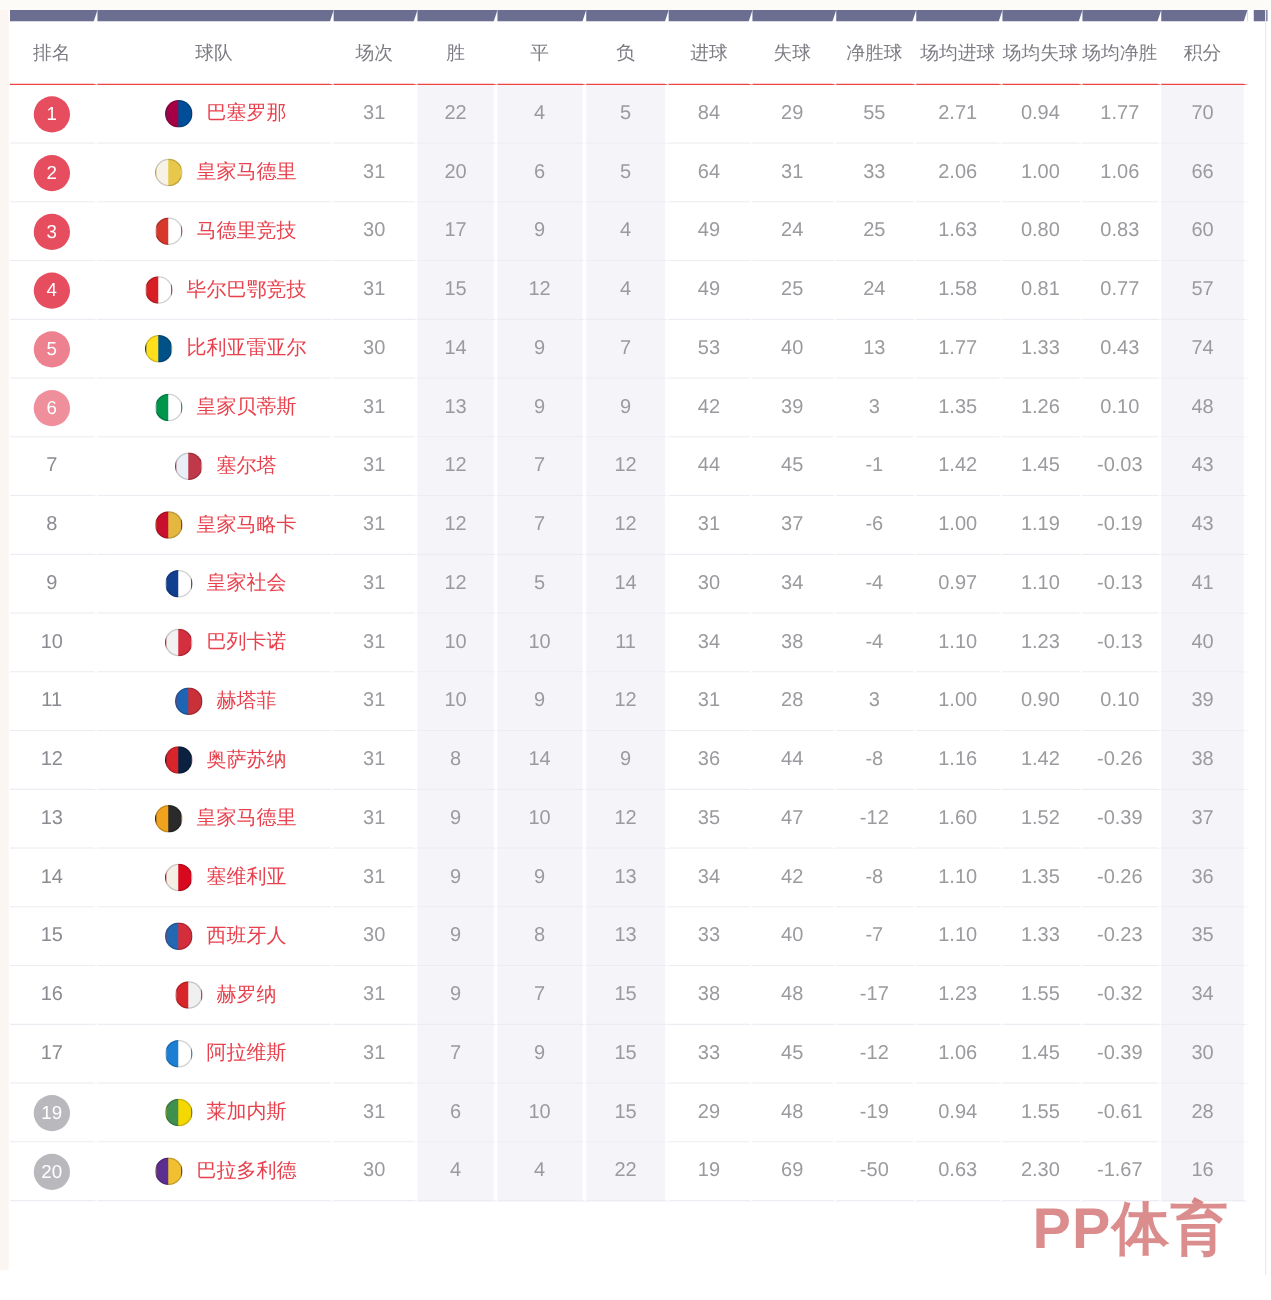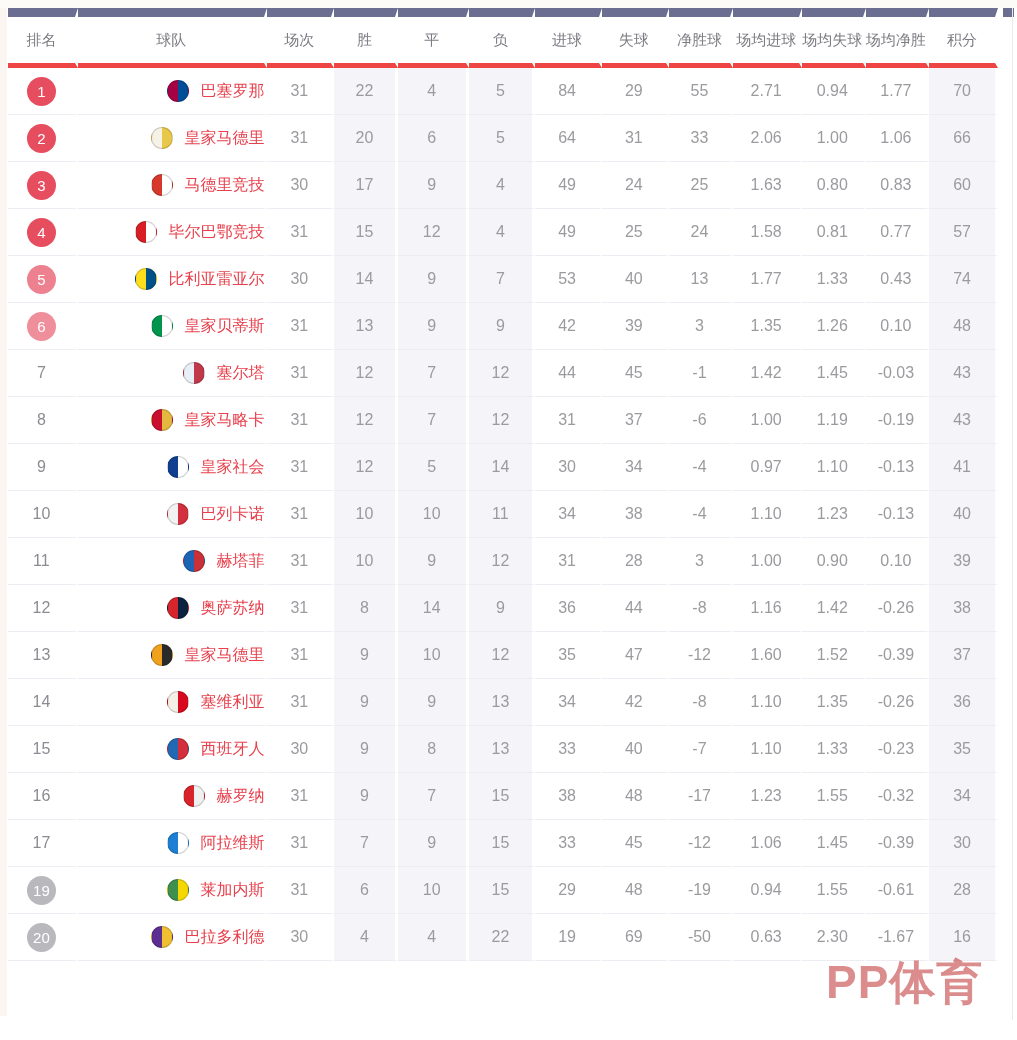--- a/index.html
+++ b/index.html
@@ -6,35 +6,35 @@
   html,body { background:#ffffff; }
   body { font-family:"Liberation Sans","DejaVu Sans",sans-serif; }
   .page { position:relative; width:1017px; height:1040px; background:#ffffff; overflow:hidden; }
   .top-strip { position:absolute; left:0; top:0; width:1017px; height:8px; background:#fdfbf7; }
   .left-strip { position:absolute; left:0; top:8px; width:7px; height:1008px; background:#fcf6f3; }
   .right-bar-stub { position:absolute; left:1003px; top:8px; width:11px; height:9px; background:#6b6e91; }
   .right-line { position:absolute; left:1012px; top:8px; width:1px; height:1012px; background:#e9e9ee; }
 
   table.standings { position:absolute; left:8px; top:8px; width:990px;
     border-collapse:separate; border-spacing:0; table-layout:fixed; }
-  th { border-top:9px solid #6b6e91; border-right:3px solid #ffffff; border-bottom:5px solid #ef4444;
+  th { border-top:9px solid #6b6e91; border-right:3px solid #ffffff; border-bottom:1px solid #ef4444;
     height:60px; font-size:15px; font-weight:normal; color:#7b7b82; text-align:center;
     background:#ffffff; vertical-align:middle; }
   td { height:47px; text-align:center; font-size:16px; color:#9b9b9f;
     border-right:3px solid #ffffff; border-bottom:1px solid #ececf2; background:#ffffff;
     vertical-align:middle; }
   td.shaded { background:#f5f5f9; }
   td.rank-plain { color:#8b8b92; }
   .badge { display:inline-block; width:29px; height:29px; border-radius:50%;
     line-height:29px; color:#ffffff; font-size:15px; text-align:center; }
   .badge.strong { background:#e64d5f; }
   .badge.light  { background:#ee8190; }
   .badge.pale   { background:#f08f9c; }
   .badge.gray   { background:#b9b9bd; }
-  td.team-cell { text-align:right; padding-left:19px;font-family:Liberation Mono, monospace; }
+  td.team-cell { text-align:center; padding-left:19px;font-family:Liberation Mono, monospace; }
   .crest { display:inline-block; width:22px; height:22px; border-radius:50%;
     border:1px solid rgba(0,0,0,0.18); vertical-align:middle; margin-right:11px; }
   .team-name { color:#e8414d; font-size:16px; vertical-align:middle; }
   .watermark { position:absolute; left:826px; top:956px; width:190px; height:52px;
     font-size:46px; font-weight:bold; color:#b91c1c; opacity:0.5; letter-spacing:1px;
     line-height:52px; z-index:5; pointer-events:none; }
 </style>
 </head>
 <body>
 

